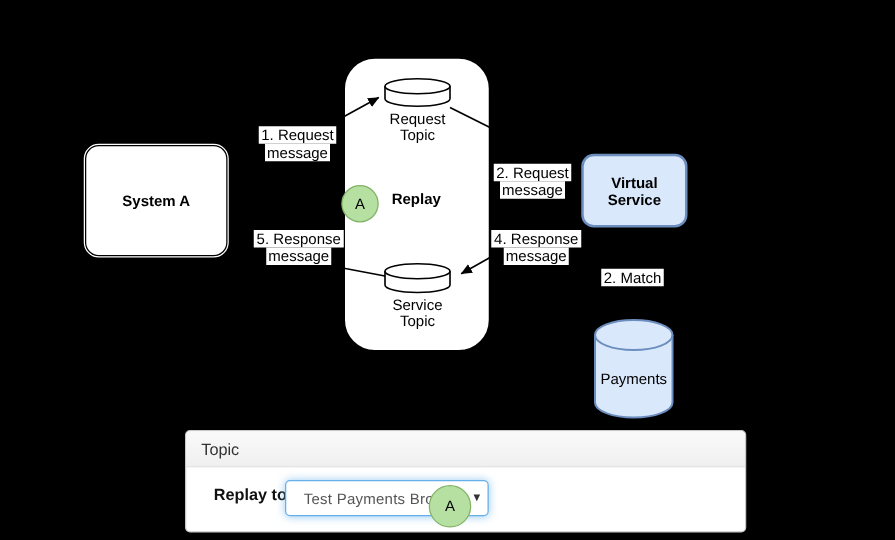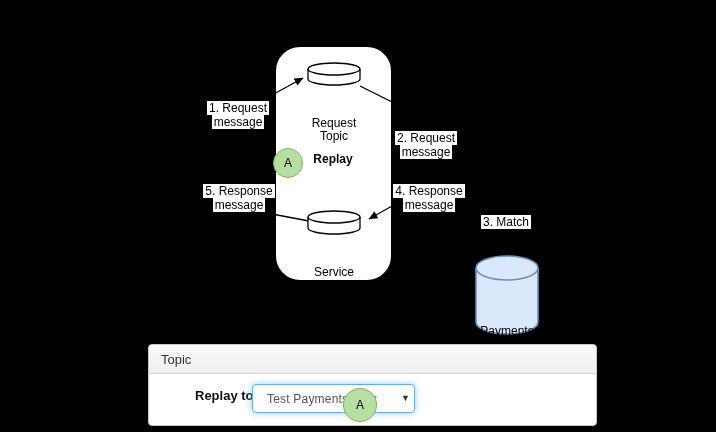--- a/index.html
+++ b/index.html
@@ -28,21 +28,21 @@
     background:#dae8fc; border:2px solid #6c8ebf; border-radius:10px;
     box-sizing:border-box; display:flex; flex-direction:column;
     align-items:center; justify-content:center;
   }
   .shape-label { font-size:12px; font-weight:bold; color:#000; line-height:14px; text-align:center; }
 
   .diagram-svg { left:0; top:0; width:716px; height:432px; }
 
   
   .topic-label {
-    font-size:12px; line-height:13px; color:#000; text-align:center; width:80px;margin-top:28px;
+    font-size:12px; line-height:13px; color:#000; text-align:center; width:80px;
   }
   .lbl-request-topic  { left:294px; top:89px;  }
   .lbl-response-topic { left:294px; top:238px; }
   .lbl-mappings       { left:467px; top:297px; }
   .lbl-broker         { left:303px; top:152px; width:60px; }
 
   
   .msg-label {
     display:flex; flex-direction:column; align-items:center;
     font-size:12px; line-height:14px; color:#000; text-align:left;
@@ -68,21 +68,21 @@
     left:148px; top:344px; width:449px; height:82px;
     background:#fff; border:1px solid #c8c8c8; border-radius:4px;
     box-sizing:border-box; z-index:4;
   }
   .panel-header {
     height:28px; background:linear-gradient(#fafafa,#efefef);
     border-bottom:1px solid #d4d4d4; border-radius:3px 3px 0 0;
     display:flex; align-items:center; padding-left:12px;
     font-size:13px; color:#333;
   }
-  .panel-body { position:relative; height:53px;margin-left:24px; }
+  .panel-body { position:relative; height:53px; }
   .replay-label {
     position:absolute; left:22px; top:14px;
     font-size:13px; font-weight:bold; color:#111;
   }
   .dropdown {
     position:absolute; left:79px; top:10px; width:163px; height:29px;
     background:#fff; border:1px solid #66afe9; border-radius:4px;
     box-sizing:border-box; box-shadow:0 0 7px rgba(102,175,233,.65);
     display:flex; align-items:center; cursor:pointer;
   }
@@ -92,23 +92,31 @@
   }
   .dropdown .arrow {
     position:absolute; right:4px; top:8px; font-size:9px; color:#333;
   }
 </style>
 </head>
 <body>
 
 <div class="stage">
 
+  <div class="abs box-system-a">
+    <div class="inner"></div>
+    <div class="shape-label">System A</div>
+  </div>
 
   <div class="abs box-broker"></div>
 
+  <div class="abs box-virtual">
+    <div class="shape-label">Virtual</div>
+    <div class="shape-label">Service</div>
+  </div>
 
   <svg class="abs diagram-svg" viewBox="0 0 716 432" xmlns="http://www.w3.org/2000/svg">
     <defs>
       <marker id="ah" markerUnits="userSpaceOnUse" markerWidth="12" markerHeight="10" refX="8.5" refY="4" orient="auto">
         <path d="M0 0 L9 4 L0 8 Z" fill="#000"></path>
       </marker>
     </defs>
 
     <path d="M272 95 L303 78" stroke="#000" stroke-width="1.3" fill="none" marker-end="url(#ah)"></path>
     <path d="M360 86 L398 105" stroke="#000" stroke-width="1.3" fill="none"></path>
@@ -159,21 +167,21 @@
   </div>
   <div class="abs msg-label lbl-m4">
     <span>4. Response</span>
     <span>message</span>
   </div>
   <div class="abs msg-label lbl-m5">
     <span>5. Response</span>
     <span>message</span>
   </div>
   <div class="abs msg-label lbl-m3">
-    <span>3. Match</span>
+    <span>2. Match</span>
   </div>
 
   <div class="abs panel">
     <div class="panel-header">
       <span>Topic</span>
     </div>
     <div class="panel-body">
       <div class="replay-label">Replay to</div>
       <div class="dropdown">
         <span class="value">Test Payments Brok</span>

